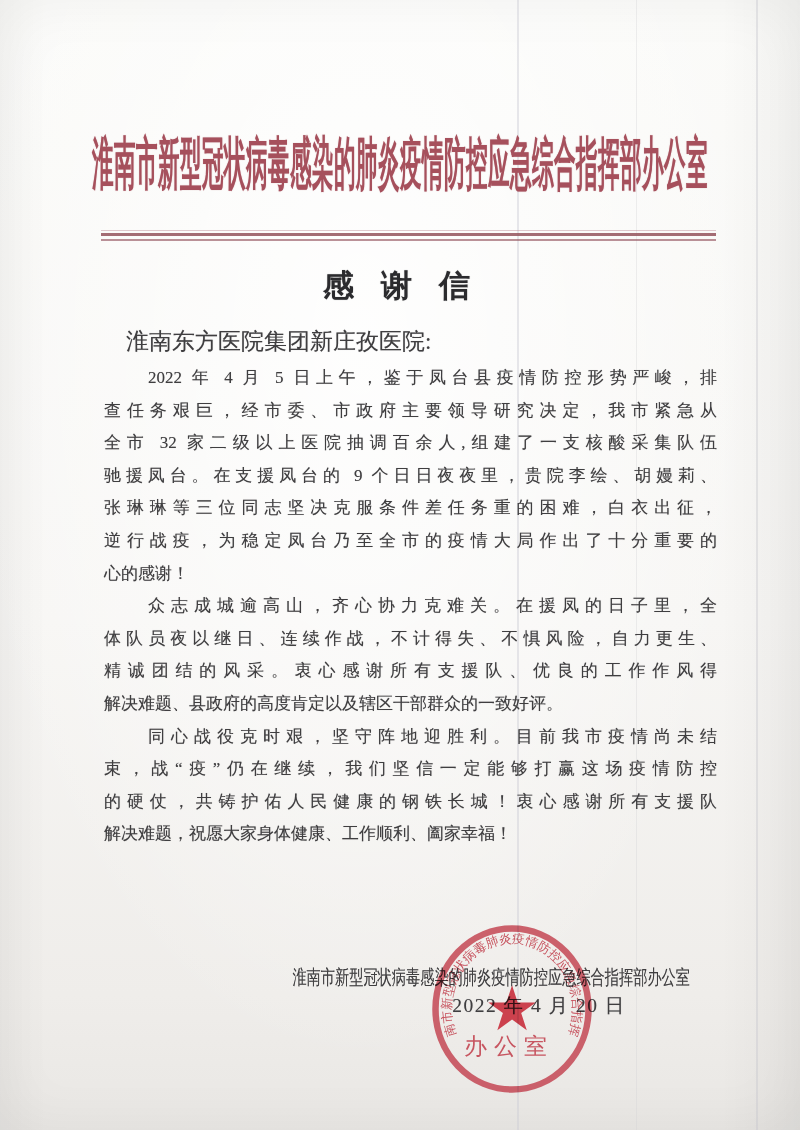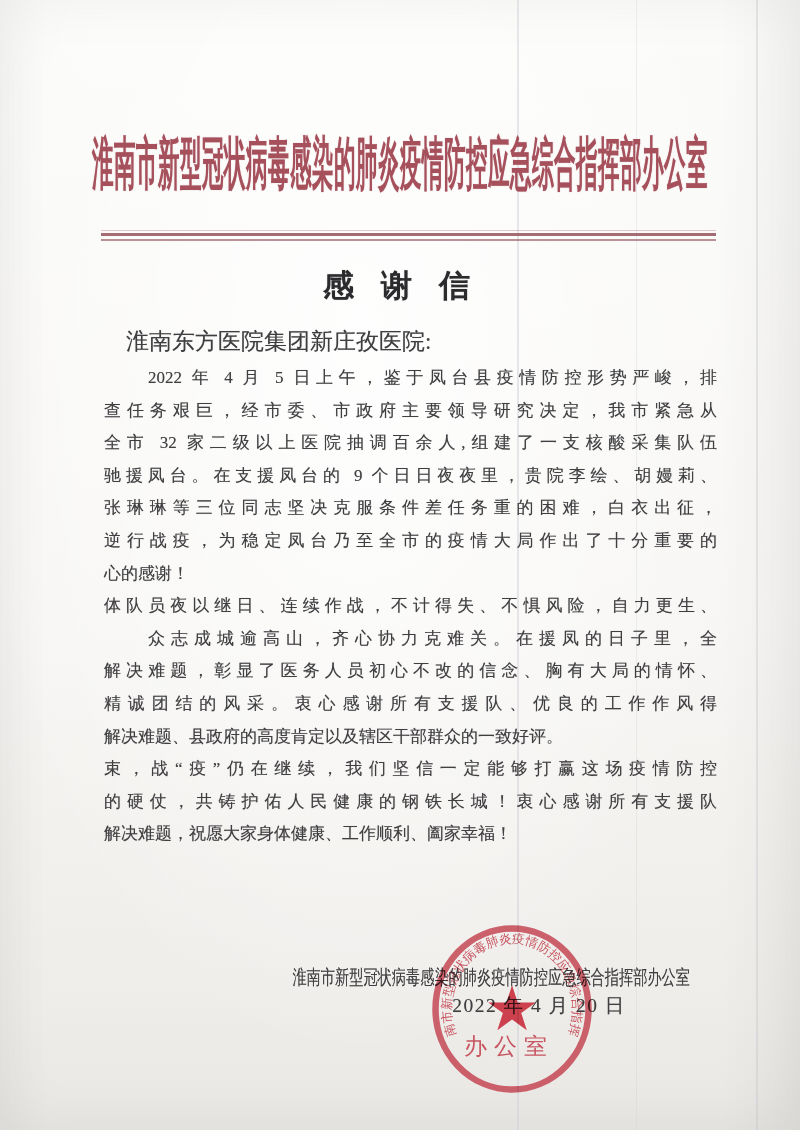--- a/index.html
+++ b/index.html
@@ -80,25 +80,25 @@
     <div class="addressee">淮南东方医院集团新庄孜医院:</div>
 
     <div class="body-block">
         <div class="line indent">2022 年 4 月 5 日上午，鉴于凤台县疫情防控形势严峻，排</div>
         <div class="line">查任务艰巨，经市委、市政府主要领导研究决定，我市紧急从</div>
         <div class="line">全市 32 家二级以上医院抽调百余人,组建了一支核酸采集队伍</div>
         <div class="line">驰援凤台。在支援凤台的 9 个日日夜夜里，贵院李绘、胡嫚莉、</div>
         <div class="line">张琳琳等三位同志坚决克服条件差任务重的困难，白衣出征，</div>
         <div class="line">逆行战疫，为稳定凤台乃至全市的疫情大局作出了十分重要的</div>
         <div class="line last">心的感谢！</div>
+        <div class="line indent">众志成城逾高山，齐心协力克难关。在援凤的日子里，全</div>
         <div class="line">体队员夜以继日、连续作战，不计得失、不惧风险，自力更生、</div>
-        <div class="line indent">众志成城逾高山，齐心协力克难关。在援凤的日子里，全</div>
-        <div class="line">解决难题，彰显了医务人员初心不改的信念、胸有大局的情怀、</div>
         <div class="line">精诚团结的风采。衷心感谢所有支援队、优良的工作作风得</div>
         <div class="line last">解决难题、县政府的高度肯定以及辖区干部群众的一致好评。</div>
+        <div class="line indent">同心战役克时艰，坚守阵地迎胜利。目前我市疫情尚未结</div>
         <div class="line">束，战“疫”仍在继续，我们坚信一定能够打赢这场疫情防控</div>
         <div class="line">的硬仗，共铸护佑人民健康的钢铁长城！衷心感谢所有支援队</div>
         <div class="line last">解决难题，祝愿大家身体健康、工作顺利、阖家幸福！</div>
       </div>
 
     <div class="signature">淮南市新型冠状病毒感染的肺炎疫情防控应急综合指挥部办公室</div>
 
     <div class="date">2022 年 4 月 20 日</div>
 
     <svg class="seal" width="176" height="178" viewBox="0 0 176 178">

